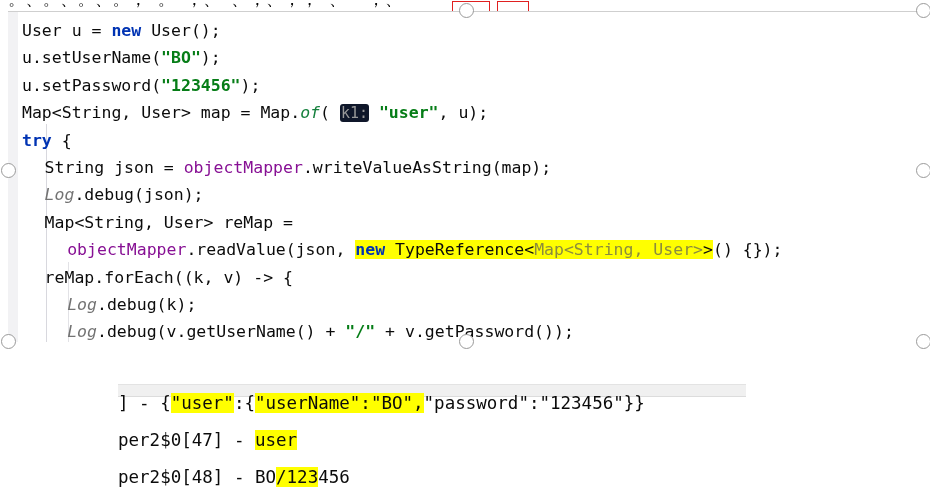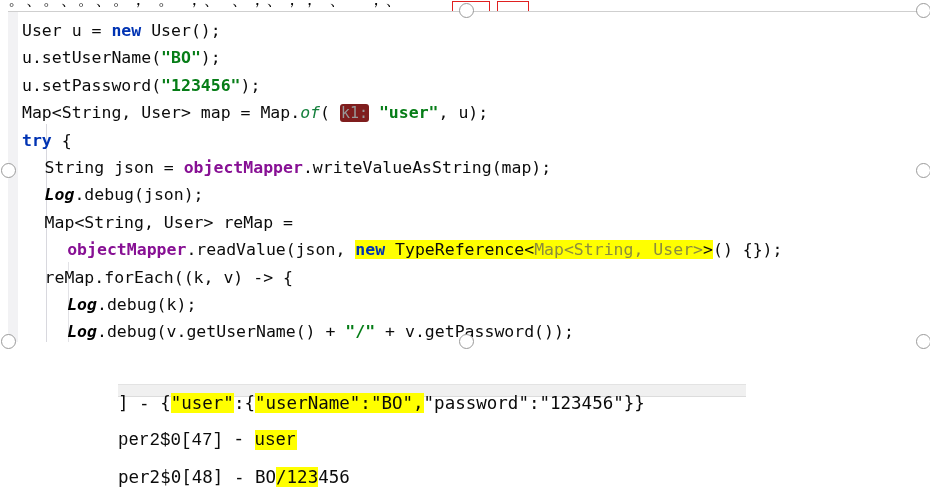--- a/index.html
+++ b/index.html
@@ -52,26 +52,26 @@
   .code{
     position:absolute;left:0;top:0;width:914px;
     font-family:"DejaVu Sans Mono",monospace;
     font-size:16.5px;line-height:27.4px;
     color:#0b0b0b;white-space:pre;
   }
   .ln{position:absolute;left:14px;white-space:pre;}
 
   .kw{color:#0033b3;font-weight:bold;}
   .str{color:#067d17;font-weight:bold;}
-  .fld{color:#871094;font-weight:bold;}
-  .stat{color:#000000;font-style:italic;font-weight:bold;}
+  .fld{color:#871094;font-weight:normal;}
+  .stat{color:#737373;font-style:italic;font-weight:normal;}
   .mth{color:#15803d;font-style:italic;}
   .gen{color:#8c8c3d;}
   .hint{
-    background:#7f1d1d;color:#999999;border-radius:3px;
+    background:#0f172a;color:#999999;border-radius:3px;
     padding:0 1px;font-size:15px;
   }
   .hl{background:#ffff00;}
 
   
   .annot{
     position:absolute;left:556px;top:183px;
     font-family:"DejaVu Sans",sans-serif;
     font-size:15.5px;font-weight:bold;color:#e81010;
     line-height:21px;white-space:pre;letter-spacing:.2px;
@@ -121,21 +121,21 @@
     <div class="indent-guide"></div>
     <div class="indent-guide2"></div>
     <div class="code" id="code-root"><div class="ln" style="top: 5px; padding-left: 0px;"><span class="">User u = </span><span class="kw">new</span><span class=""> User();</span></div><div class="ln" style="top: 32.4px; padding-left: 0px;"><span class="">u.setUserName(</span><span class="str">"BO"</span><span class="">);</span></div><div class="ln" style="top: 59.8px; padding-left: 0px;"><span class="">u.setPassword(</span><span class="str">"123456"</span><span class="">);</span></div><div class="ln" style="top: 87.2px; padding-left: 0px;"><span class="">Map&lt;String, User&gt; map = Map.</span><span class="mth">of</span><span class="">( </span><span class="hint">k1:</span><span class=""> </span><span class="str">"user"</span><span class="">, u);</span></div><div class="ln" style="top: 114.6px; padding-left: 0px;"><span class="kw">try</span><span class=""> {</span></div><div class="ln" style="top: 142px; padding-left: 22.6px;"><span class="">String json = </span><span class="fld">objectMapper</span><span class="">.writeValueAsString(map);</span></div><div class="ln" style="top: 169.4px; padding-left: 22.6px;"><span class="stat">Log</span><span class="">.debug(json);</span></div><div class="ln" style="top: 196.8px; padding-left: 22.6px;"><span class="">Map&lt;String, User&gt; reMap =</span></div><div class="ln" style="top: 224.2px; padding-left: 45.2px;"><span class="fld">objectMapper</span><span class="">.readValue(json, </span><span class="kw hl">new</span><span class="hl"> TypeReference&lt;</span><span class="gen hl">Map&lt;String, User&gt;</span><span class="hl">&gt;</span><span class="">() {});</span></div><div class="ln" style="top: 251.6px; padding-left: 22.6px;"><span class="">reMap.forEach((k, v) -&gt; {</span></div><div class="ln" style="top: 279px; padding-left: 45.2px;"><span class="stat">Log</span><span class="">.debug(k);</span></div><div class="ln" style="top: 306.4px; padding-left: 45.2px;"><span class="stat">Log</span><span class="">.debug(v.getUserName() + </span><span class="str">"/"</span><span class=""> + v.getPassword());</span></div></div>
 
   </div>
 
   <div class="console">
     <div class="console-sep"></div>
     <div id="console-root">
         <div class="cline" style="top: 45px;"><span>] - {</span><span class="hl">"user"</span><span>:{</span><span class="hl">"userName":"BO",</span><span>"password":"123456"}}</span></div>
-        <div class="cline" style="top: 82px; font-family: Liberation Mono, monospace;"><span>per2$0[47] - </span><span class="hl">user</span></div>
+        <div class="cline" style="top: 82px;"><span>per2$0[47] - </span><span class="hl">user</span></div>
         <div class="cline" style="top: 119px;"><span>per2$0[48] - BO</span><span class="hl">/123</span><span>456</span></div>
       </div>
   </div>
 
 
   <div id="handles">
       <div class="handle" style="left: 459px; top: 3px;"></div>
       <div class="handle" style="left: 1px; top: 163px;"></div>
       <div class="handle" style="left: 916px; top: 163px;"></div>
       <div class="handle" style="left: 459px; top: 334px;"></div>

